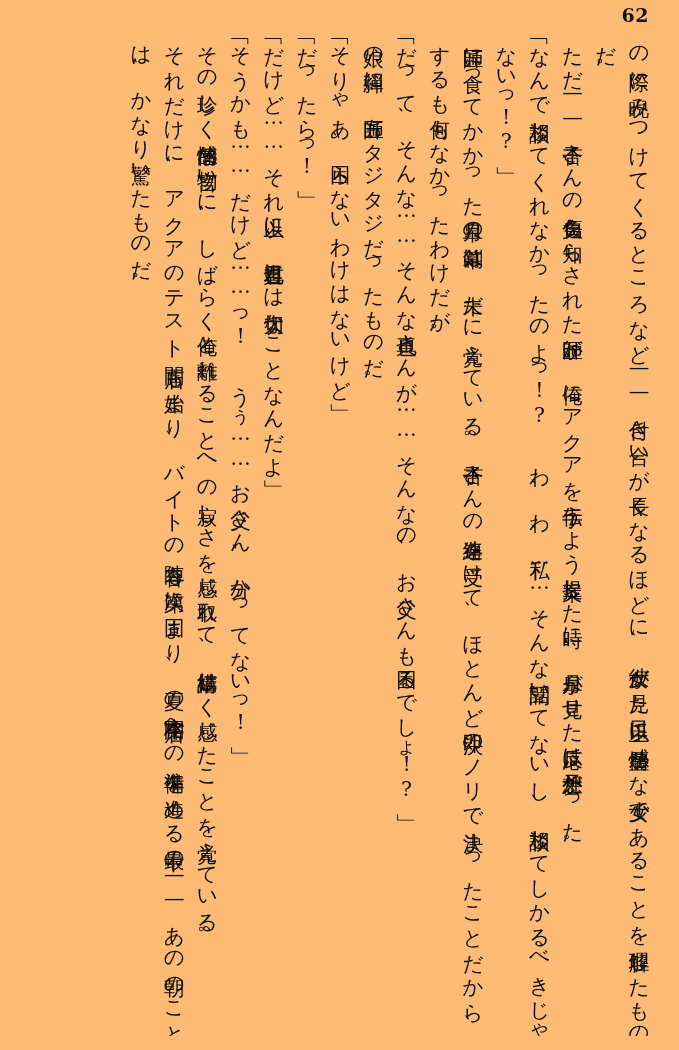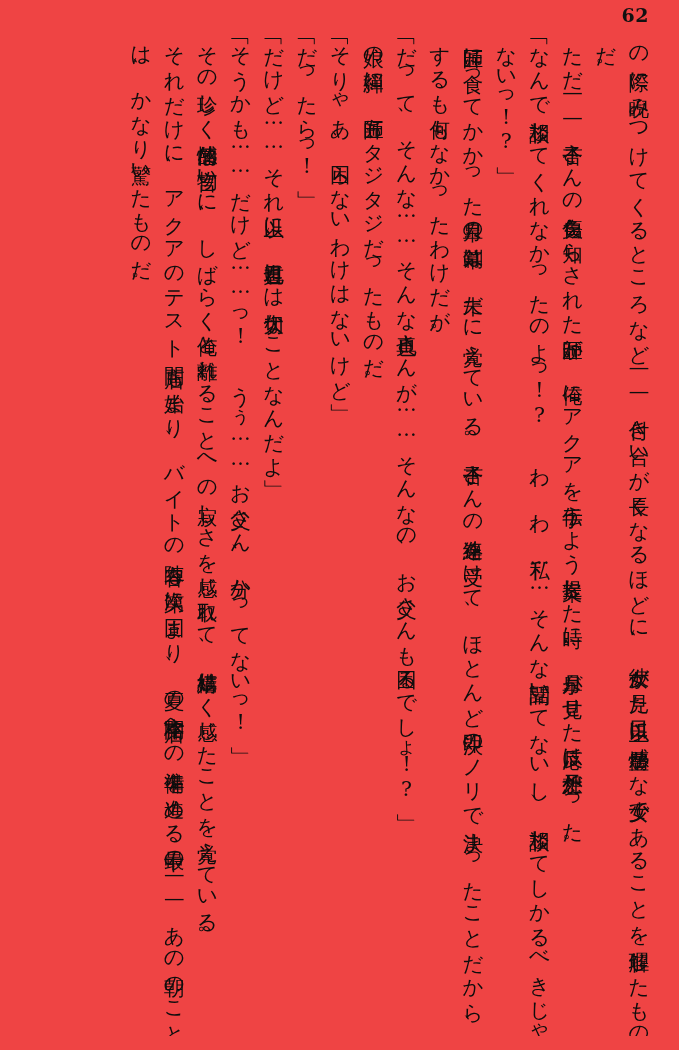--- a/index.html
+++ b/index.html
@@ -11,21 +11,21 @@
     width: 679px;
     height: 1050px;
     overflow: hidden;
     font-family: "DejaVu Serif", "Liberation Serif", serif;
     color: #0d0d0d;
   }
   .page {
     position: relative;
     width: 679px;
     height: 1050px;
-    background: #ef4444;
+    background: #fdba74;
     box-sizing: border-box;
   }
   .page-number {
     position: absolute;
     top: 4px;
     right: 30px;
     font-family: "DejaVu Serif", "Liberation Serif", serif;
     font-size: 19px;
     font-weight: bold;
     letter-spacing: 0.5px;

